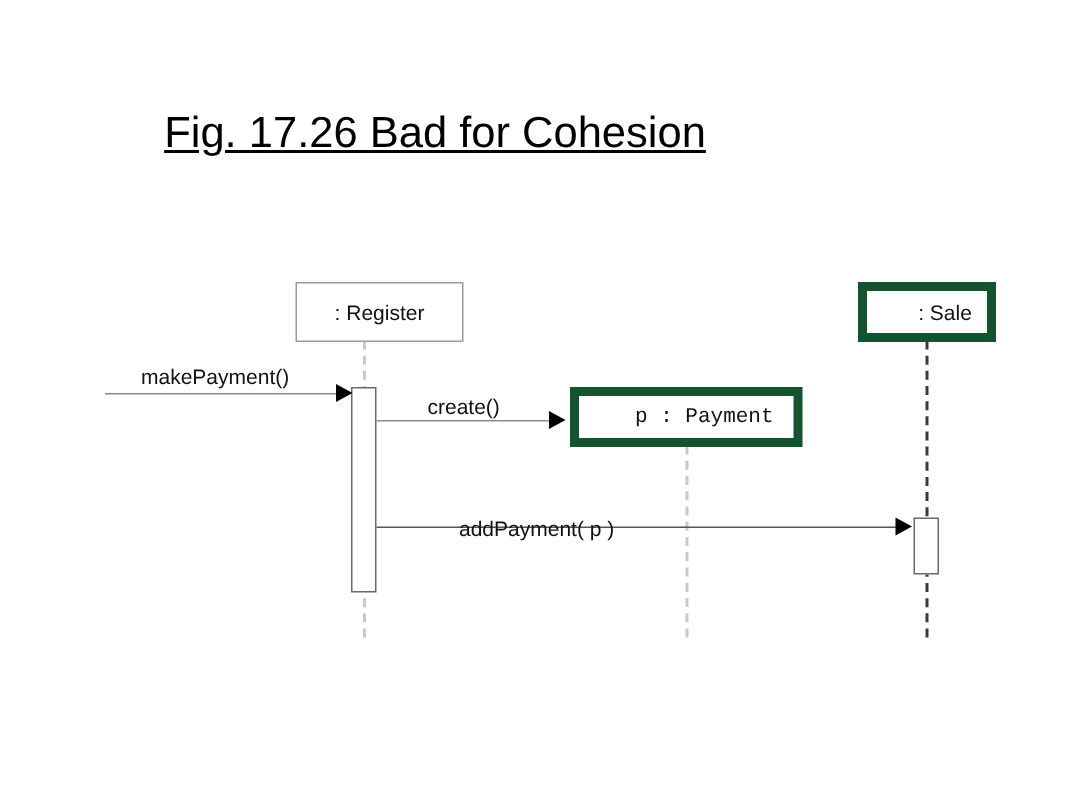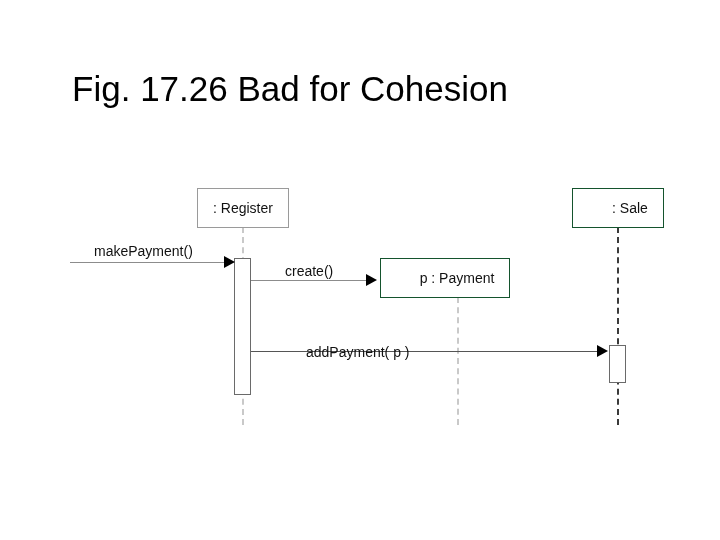--- a/index.html
+++ b/index.html
@@ -19,26 +19,27 @@
     height: 540px;
     background: #ffffff;
   }
   
   #title {
     position: absolute;
     left: 0;
     top: 68px;
     width: 580px;
     text-align: center;
-    font-size: 35px;
+    font-size: 29px;
     font-weight: normal;
     color: #000000;
     letter-spacing: 0px;
     line-height: 42px;
     white-space: nowrap;
+    text-decoration: underline;
   }
   
   #diagram {
     position: absolute;
     left: 0;
     top: 0;
     width: 720px;
     height: 540px;
   }
   .lifeline-box {
@@ -46,21 +47,21 @@
     background: #ffffff;
     display: flex;
     align-items: center;
     justify-content: center;
     font-size: 14px;
     color: #111111;
     white-space: nowrap;
     box-sizing: border-box;
   }
   .box-light { border: 1px solid #9a9a9a; }
-  .box-dark  { border: 1px solid #14532d; padding-left: 24px; }
+  .box-dark  { border: 6px solid #14532d; padding-left: 24px; }
   .lifeline {
     position: absolute;
     width: 0;
     border-left-width: 2px;
     border-left-style: dashed;
     box-sizing: border-box;
   }
   .ll-light { border-left-color: #c9c9c9; }
   .ll-dark  { border-left-color: #3a3a3a; }
   .activation {
@@ -94,29 +95,29 @@
 <body>
 
 <div id="slide">
 
   <div id="title">Fig. 17.26 Bad for Cohesion</div>
 
   <div id="diagram">
 
     <div class="lifeline lifeline-register ll-light" style="left:242px; top:227px; height:198px;"></div>
 
-    <div class="lifeline-box box-light" style="left:197px; top:188px; width:92px; height:40px;">
+    <div class="lifeline-box box-light" style="left:197px; top:188px; width:112px; height:40px;">
       <span>: Register</span>
     </div>
 
     <div class="activation" style="left:234px; top:258px; width:17px; height:137px;"></div>
 
     <div class="lifeline ll-light" style="left:457px; top:297px; height:128px;"></div>
 
-    <div class="lifeline-box box-dark" style="left:380px; top:258px; width:130px; height:40px;">
+    <div class="lifeline-box box-dark" style="left:380px; top:258px; width:155px; height:40px;font-family:Liberation Mono, monospace;">
       <span>p : Payment</span>
     </div>
 
     <div class="lifeline ll-dark" style="left:617px; top:227px; height:198px;"></div>
 
     <div class="lifeline-box box-dark" style="left:572px; top:188px; width:92px; height:40px;">
       <span>: Sale</span>
     </div>
 
     <div class="activation" style="left:609px; top:345px; width:17px; height:38px;"></div>

